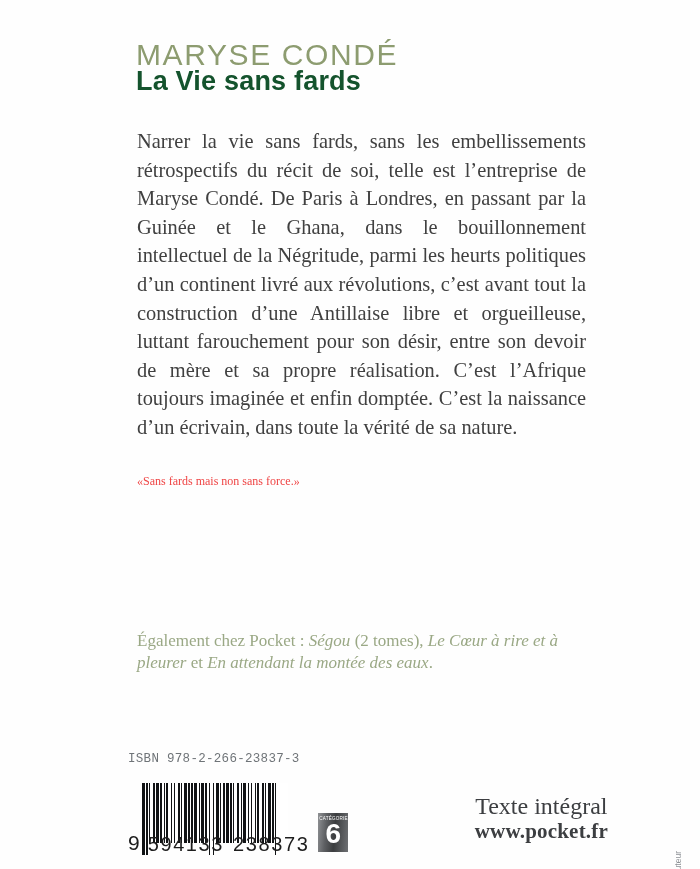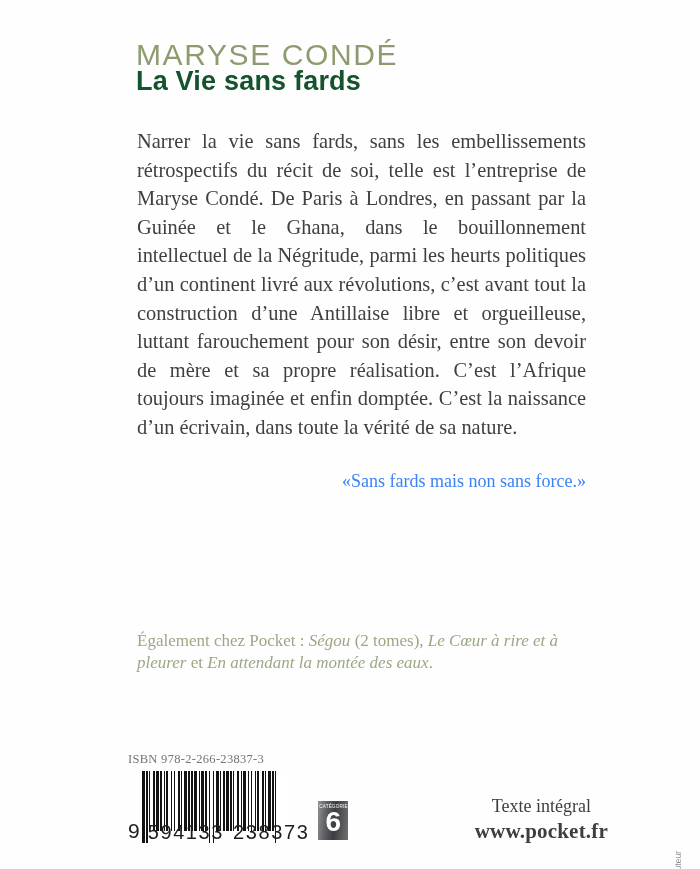--- a/index.html
+++ b/index.html
@@ -66,24 +66,23 @@
   .quotes {
     position: absolute;
     left: 137px;
     top: 471px;
     width: 449px;
     color: #93a379;
     font-family: "Liberation Serif", serif;
   }
   .quote-block { margin-bottom: 17px; }
   .quote-text {
-    font-size: 18px;
+    font-size: 12px;
     line-height: 21px;
-    color: #3b82f6;
-    text-align: right;
+    color: #ef4444;
   }
   .quote-attrib {
     font-size: 17.5px;
     line-height: 23px;
     font-weight: 700;
     text-align: right;
     color: #8c9c72;
     white-space: nowrap;
   }
   .quote-attrib .pub {
@@ -104,25 +103,25 @@
   }
   .also i { font-style: italic; }
 
   
   .barcode-area {
     position: absolute;
     left: 128px;
     top: 752px;
   }
   .isbn {
-    font-family: Liberation Serif, serif;
+    font-family: Liberation Mono, monospace;
     font-size: 12.5px;
     letter-spacing: 0.3px;
     color: #6f7478;
-    margin-bottom: 4px;
+    margin-bottom: 17px;
     white-space: nowrap;
   }
   .barcode-row {
     display: flex;
     align-items: flex-end;
   }
   .barcode-wrap {
     position: relative;
     display: flex;
     align-items: flex-end;
@@ -189,21 +188,21 @@
   
   .pocket-footer {
     position: absolute;
     right: 92px;
     bottom: 25px;
     text-align: center;
     font-family: "Liberation Serif", serif;
     color: #3c3e41;
   }
   .pocket-footer .line1 {
-    font-size: 18px;
+    font-size: 24px;
     line-height: 24px;
     margin-top: 24px;
   }
   .pocket-footer .line2 {
     font-size: 21px;
     line-height: 26px;
     font-weight: 700;
     letter-spacing: 0.2px;
   }
 

